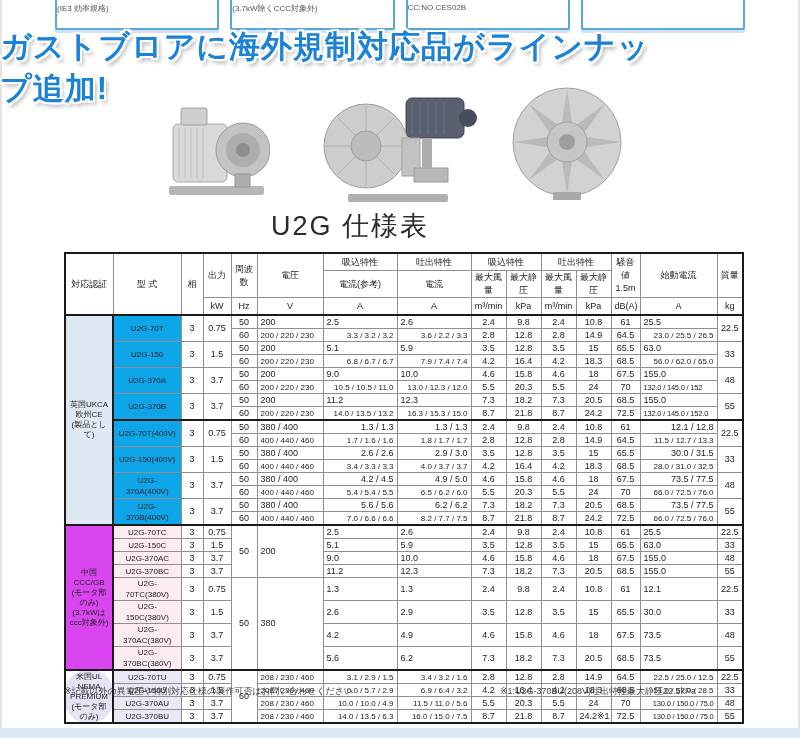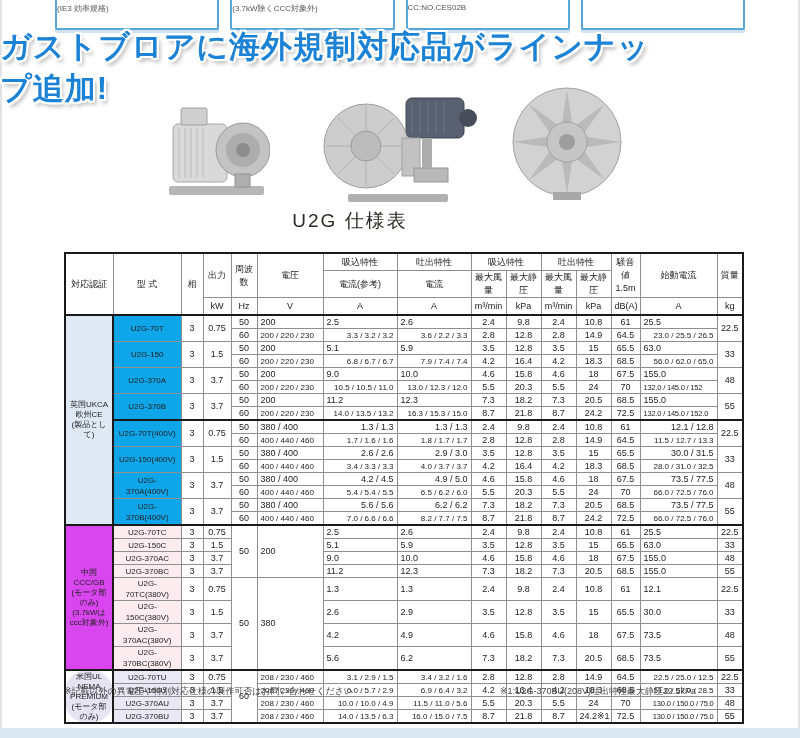--- a/index.html
+++ b/index.html
@@ -31,21 +31,21 @@
       2px 2px 0 #fff,-2px -2px 0 #fff,2px -2px 0 #fff,-2px 2px 0 #fff,
       0 2px 0 #fff,2px 0 0 #fff,0 -2px 0 #fff,-2px 0 0 #fff,
       3px 4px 4px rgba(60,60,60,.45);
   }
 
   .photos{position:absolute;top:68px;left:0;width:800px;height:142px;}
   .photos svg{position:absolute;}
 
   .sec-title{
     position:absolute;top:208px;left:0;width:700px;text-align:center;
-    font-size:19px;color:#2e2a28;letter-spacing:2px;font-weight:500;
+    font-size:27px;color:#2e2a28;letter-spacing:2px;font-weight:500;
   }
 
   
   .tblwrap{position:absolute;top:252px;left:64px;}
   table{border-collapse:collapse;table-layout:fixed;width:680px;border:2px solid #1a1a1a;}
   th,td{
     border:1px solid #8f8f8f;padding:0 3px;height:12px;line-height:11px;
     font-size:9px;font-weight:normal;text-align:center;overflow:hidden;
     white-space:pre-line;color:#222;background:#fff;
   }

